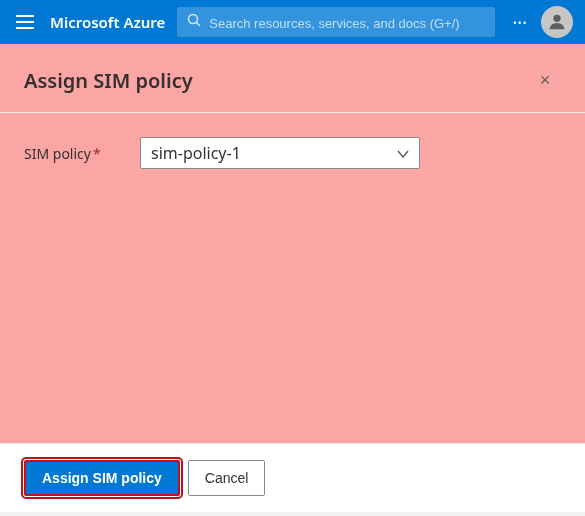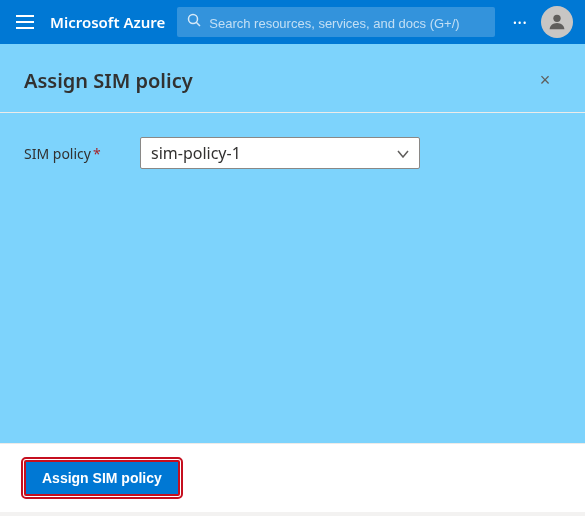--- a/index.html
+++ b/index.html
@@ -99,21 +99,21 @@
       cursor: pointer;
     }
 
     .nav-avatar svg {
       width: 22px;
       height: 22px;
     }
 
     
     .main-content {
-      background: #7dd3fc;
+      background: #fca5a5;
       height: calc(516px - 48px);
       display: flex;
       flex-direction: column;
       position: relative;
     }
 
     
     .panel-header {
       display: flex;
       align-items: center;
@@ -287,14 +287,15 @@
               <polyline points="1,1 6,7 11,1"></polyline>
             </svg>
           </span>
         </div>
       </div>
     </div>
   </div>
 
   <div class="panel-footer">
     <button class="btn-primary">Assign SIM policy</button>
+    <button class="btn-secondary">Cancel</button>
   </div>
 </div>
 
 </body></html>

